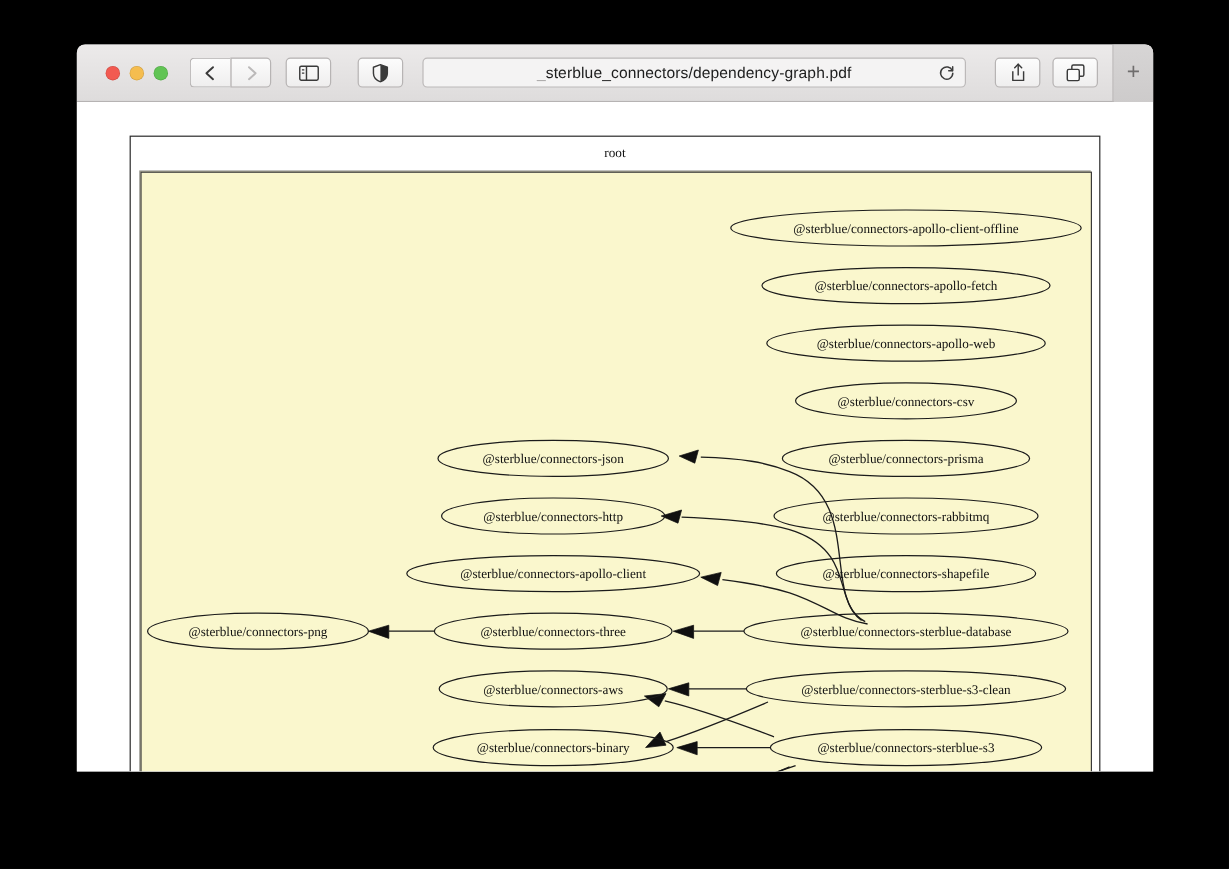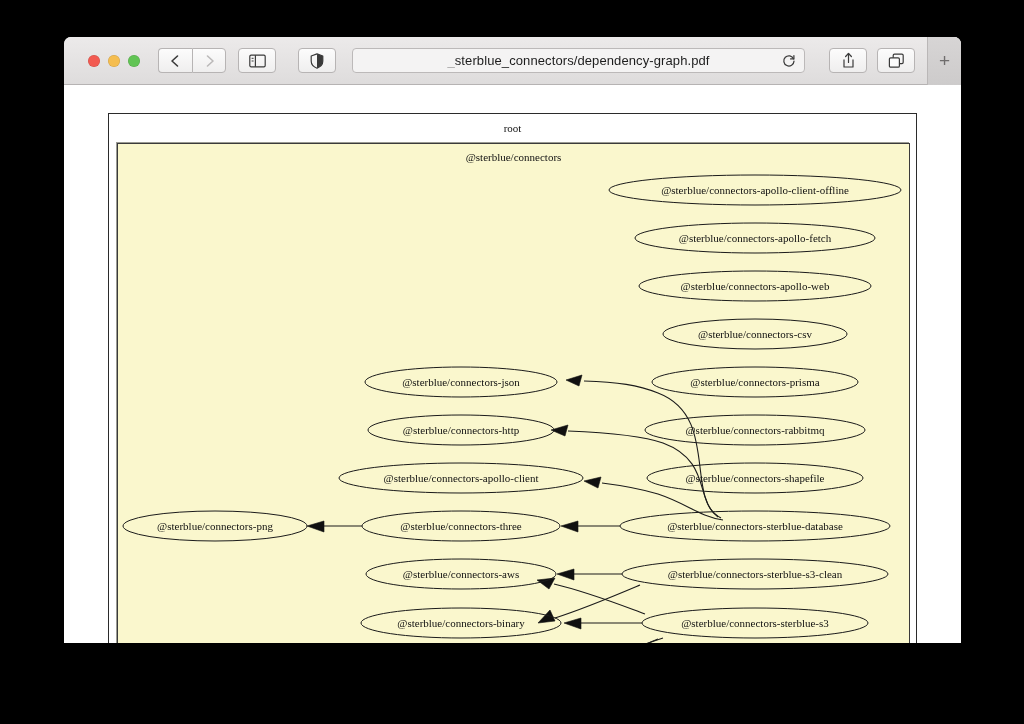--- a/index.html
+++ b/index.html
@@ -304,21 +304,20 @@
         <div id="newtab-btn">+</div>
       </div>
     </div>
 
     <div id="pdf-area">
       <div id="pdf-page">
 
         <div id="root-label">root</div>
 
         <div id="cluster-box">
-          <div id="cluster-label">@sterblue/connectors</div>
 
           <svg id="graph-svg" width="793" height="525" viewBox="0 0 793 525">
 
             <g>
 
               <path class="edge-path" d="M 600 373 C 568 350 600 272 540 249 C 520 241 500 238 466 237"></path>
               <polygon class="arrow-head" points="448,236 464,231 461,242"></polygon>
 
               <path class="edge-path" d="M 603 374 C 575 360 596 318 545 299 C 528 293 500 289 450 287"></path>
               <polygon class="arrow-head" points="433,286 450,281 447,292"></polygon>

